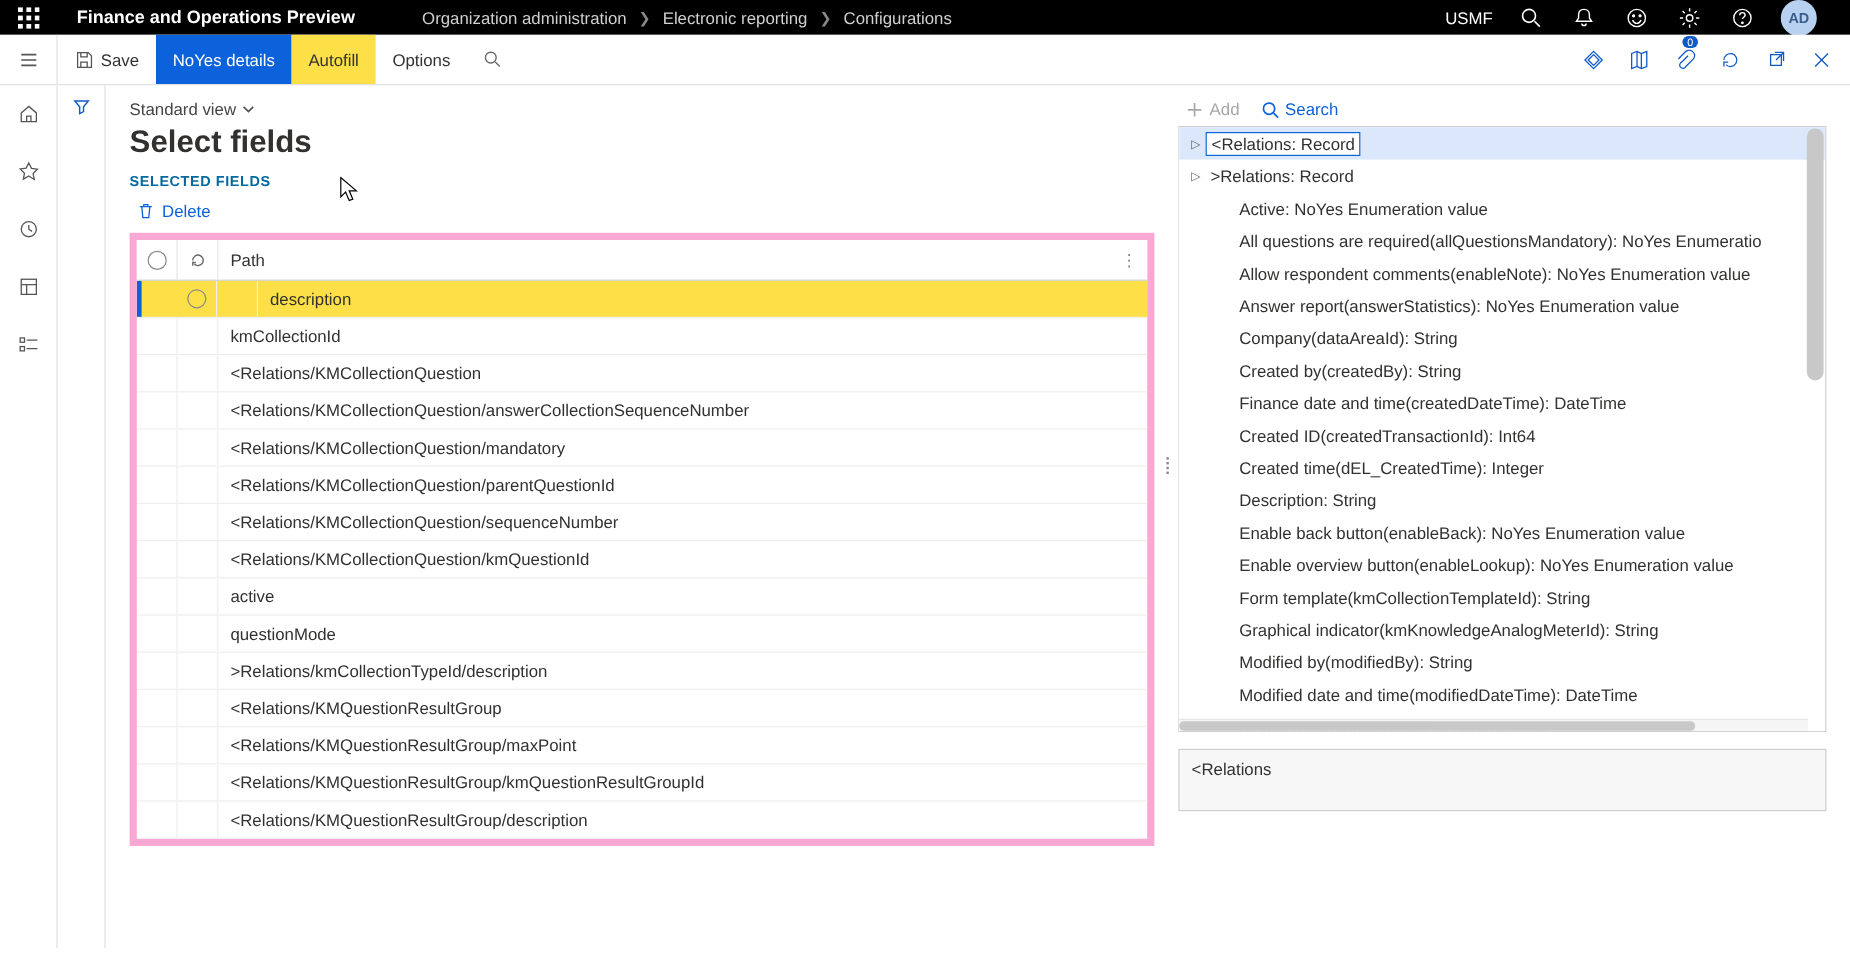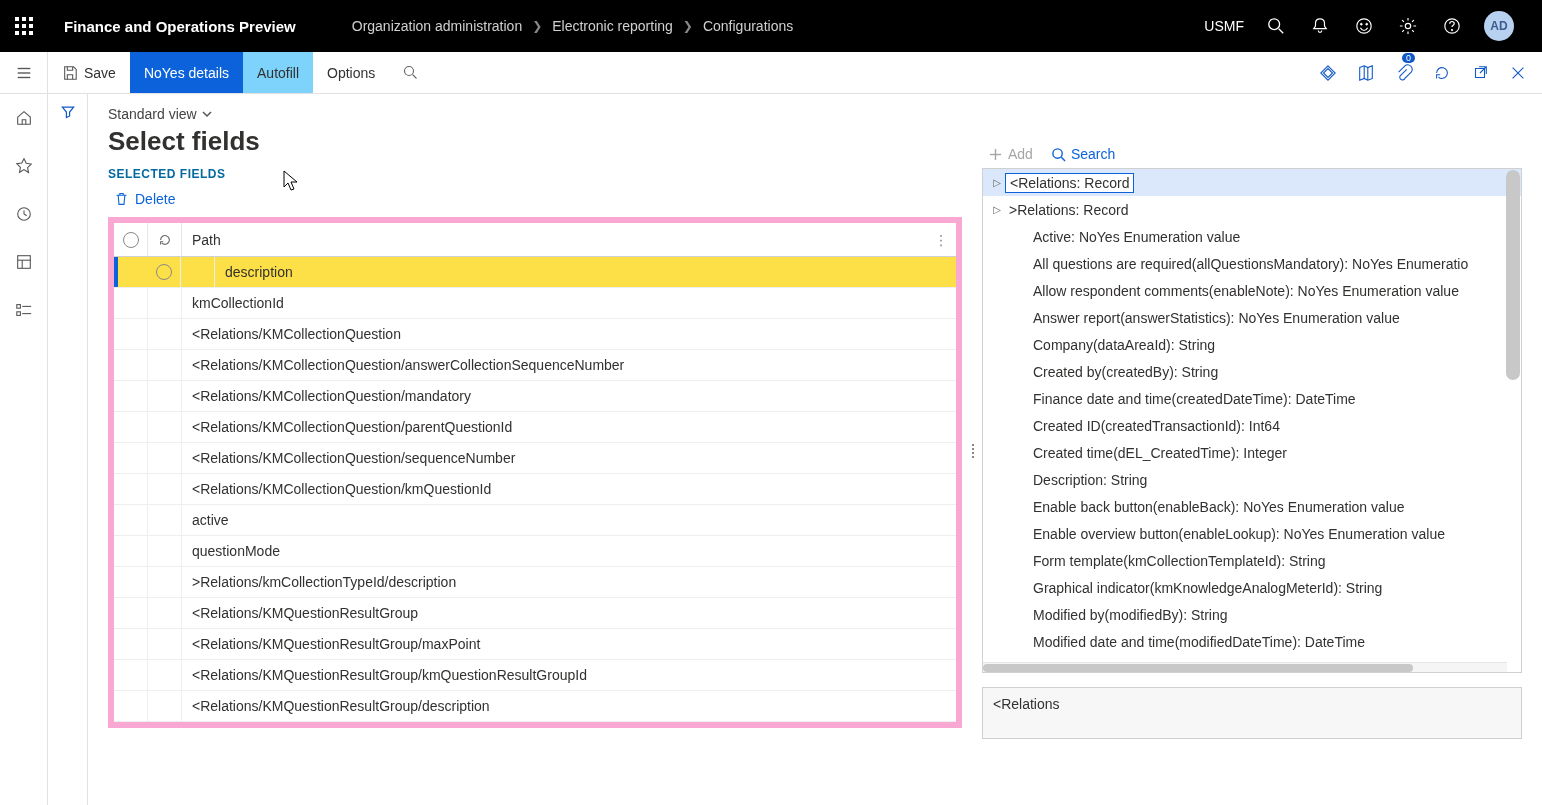--- a/index.html
+++ b/index.html
@@ -1,39 +1,39 @@
 <!DOCTYPE html>
 <html><head>
 <meta charset="utf-8">
 <style>
 * { box-sizing: border-box; margin: 0; padding: 0; }
 body { font-family: "Segoe UI", Arial, sans-serif; font-size: 14px; color: #323130; overflow: hidden; width: 1542px; height: 805px; }
 
 
-.topbar { height: 52px; background: #000; display: flex; align-items: center; color: #fff; }
+.topbar { height: 29px; background: #000; display: flex; align-items: center; color: #fff; }
 .waffle { width:48px; height:44px; display:flex; align-items:center; justify-content:center; cursor:pointer;}
 .waffle svg { width:18px; height:18px; fill:#fff;}
 .app-title { font-weight:600; font-size:15px; padding:0 16px; border-right:0;}
 .breadcrumbs { display:flex; align-items:center; gap:10px; padding-left:40px; color:#d0d0d0;}
 .breadcrumbs span { cursor:pointer; }
 .breadcrumbs .sep { color:#888; font-size:12px; }
 .top-right { margin-left:auto; display:flex; align-items:center; gap:4px; padding-right:20px;}
 .top-icon { width:40px; height:44px; display:flex; align-items:center; justify-content:center; cursor:pointer; color:#fff;}
 .top-icon svg{ width:18px; height:18px; fill:#fff; stroke:#fff;}
 .company { font-size:14px; padding:0 8px; cursor:pointer;}
 .avatar { width:30px; height:30px; border-radius:50%; background:#b8d1f0; color:#3b5c8c; display:flex; align-items:center; justify-content:center; font-size:12px; font-weight:600; margin:0 8px; cursor:pointer;}
 
 
 .actionbar { height:42px; border-bottom:1px solid #e1e1e1; display:flex; align-items:stretch; background:#fff; position:relative;}
 .hamburger { width:48px; display:flex; align-items:center; justify-content:center; border-right:1px solid #e1e1e1; cursor:pointer;}
 .hamburger svg{width:18px;height:18px;stroke:#555;fill:none;stroke-width:1.5;}
 .ab-btn { display:flex; align-items:center; padding:0 14px; cursor:pointer; font-size:14px; gap:6px;}
 .ab-btn.save svg{width:16px;height:16px;fill:none;stroke:#555;stroke-width:1.2;}
 .ab-btn.primary { background:#0b62da; color:#fff; font-weight:400;}
-.ab-btn.hover { background:#7dd3fc;}
+.ab-btn.hover { background:#fde047;}
 .ab-btn.search svg{width:15px;height:15px;fill:none;stroke:#666;stroke-width:1.5;}
 .ab-right { margin-left:auto; display:flex; align-items:center; padding-right:8px; gap:6px;}
 .ab-right .ri{ width:32px; height:32px; display:flex; align-items:center; justify-content:center; cursor:pointer;}
 .ab-right svg{width:18px;height:18px;fill:none;stroke:#1059c9;stroke-width:1.2;}
 .badge-0 { position:relative; }
 .badge-0::after{ content:"0"; position:absolute; top:-4px; left:14px; background:#1059c9; color:#fff; font-size:9px; border-radius:8px; padding:0 4px;}
 
 
 .main { display:flex; height: calc(805px - 44px - 42px); }
 .leftrail { width:48px; border-right:1px solid #e1e1e1; display:flex; flex-direction:column; align-items:center; padding-top:8px; gap:16px; background:#fff;}
@@ -67,21 +67,21 @@
 
 .grid-body { max-height:480px; overflow:auto;}
 .grow { display:flex; height:31px; border-bottom:1px solid #eee; align-items:center;}
 .grow.sel { background:#fde047; position:relative;padding-left:33px;}
 .grow.sel::before{content:"";position:absolute;left:0;top:0;bottom:0;width:4px;background:#0b62da;}
 .gc-sel{width:34px;display:flex;align-items:center;justify-content:center;border-right:1px solid #eee;height:100%;}
 .gc-ref{width:34px;border-right:1px solid #eee;height:100%;}
 .gc-path{flex:1;padding:0 10px;white-space:nowrap;overflow:hidden;text-overflow:ellipsis;}
 
 
-.rightpane { width:540px; display:flex; flex-direction:column; border-left:0; position:relative;margin-top:40px;}
+.rightpane { width:540px; display:flex; flex-direction:column; border-left:0; position:relative;}
 .rp-toolbar{ display:flex; gap:18px; padding:2px 0 6px 6px; }
 .rp-btn{ display:flex; align-items:center; gap:5px; cursor:pointer;}
 .rp-btn.disabled{ color:#a6a6a6;}
 .rp-btn.primary{ color:#0b62da;}
 .rp-btn svg{width:15px;height:15px;fill:none;stroke:currentColor;stroke-width:1.5;}
 
 .tree{ border:1px solid #d0d0d0; height:505px; overflow:auto; background:#fff; position:relative;}
 .tree-row{ display:flex; align-items:center; height:27px; padding-left:6px; cursor:pointer; white-space:nowrap;}
 .tree-row.sel{ background:#dbe8fb;}
 .tree-row .exp{ width:16px; color:#666; font-size:10px; text-align:center;}

